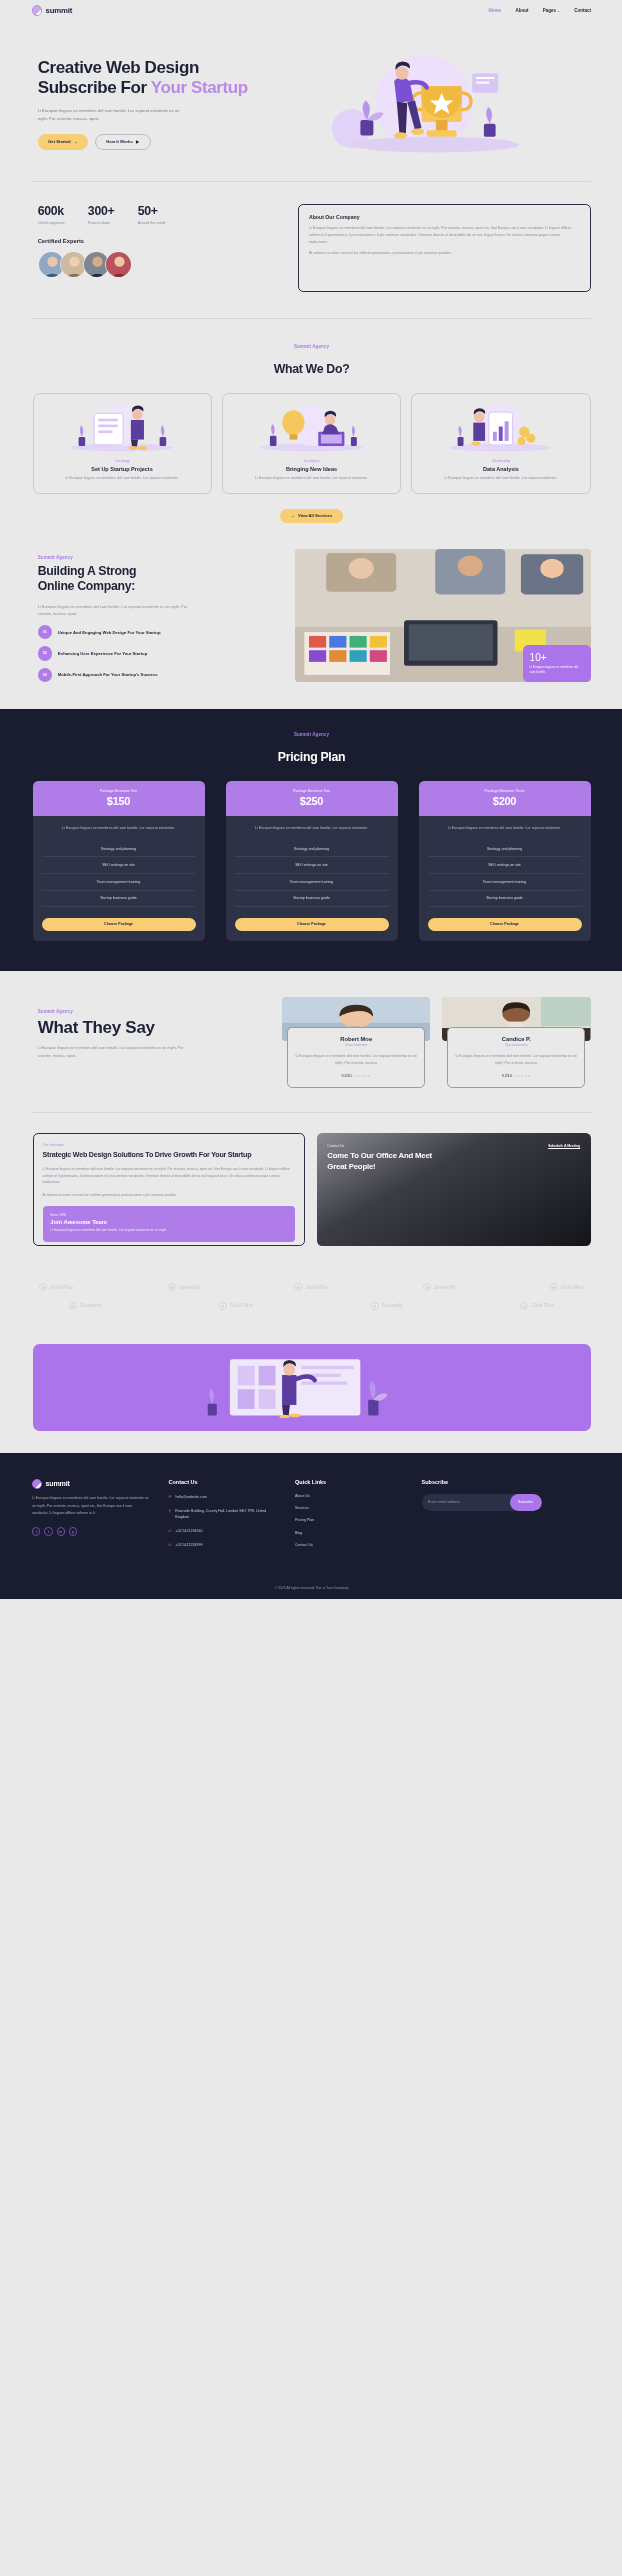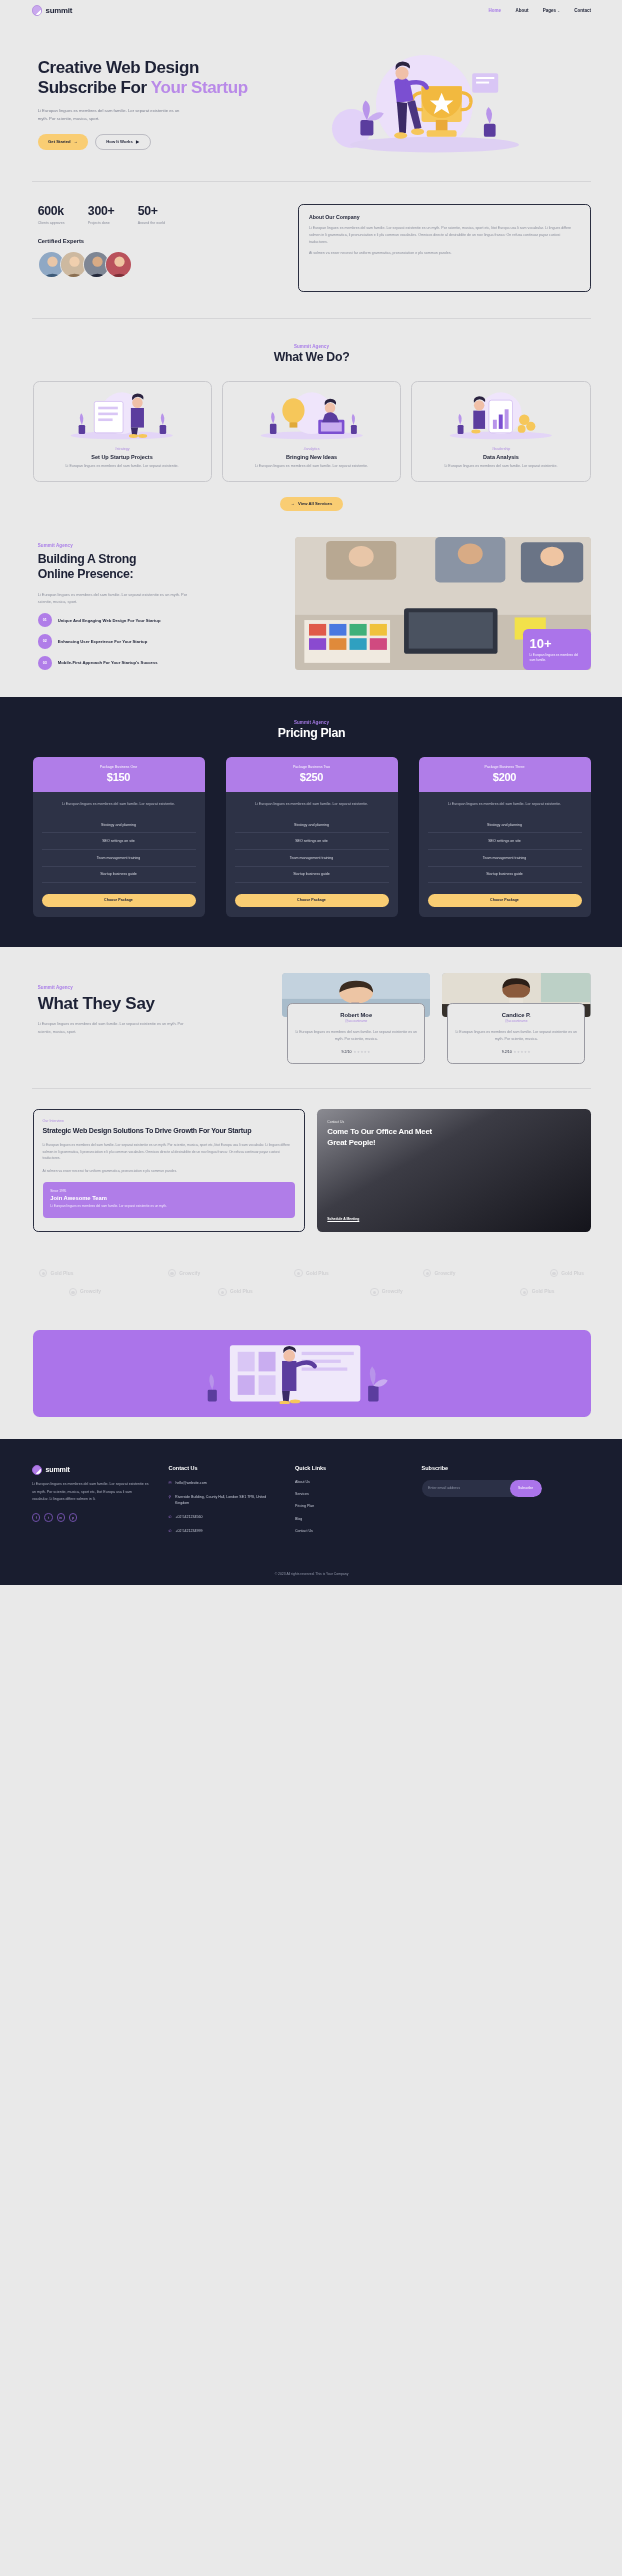--- a/index.html
+++ b/index.html
@@ -43,41 +43,41 @@
   .stat-lab{font-size:3.6px;color:#8b8f9c;margin-top:2.6px}
   .certified{font-size:5.8px;font-weight:700;margin-top:13px}
   .avatars{display:flex;margin-top:6.5px}
   .avatar{width:27px;height:27px;border-radius:50%;border:1.3px solid #e9e9e9;margin-right:-4.5px;overflow:hidden;position:relative}
   .about-card{flex:1;border:0.6px solid #2a2e40;border-radius:5.2px;padding:9px 10.4px;min-height:88px}
   .about-card h3{font-size:5.2px;font-weight:700;margin-bottom:4.5px}
   .about-card p{font-size:3.6px;color:#8b8f9c;line-height:1.95;margin-bottom:4.5px}
 
   
   .sec-head{text-align:center;padding-top:25px}
-  .sec-head h2{font-size:12.3px;font-weight:700;margin-top:1px;letter-spacing:-0.3px}
+  .sec-head h2{font-size:12.3px;font-weight:700;margin-top:13px;letter-spacing:-0.3px}
   .cards{display:flex;gap:10.4px;margin-top:17px}
   .card{flex:1;border:0.6px solid #c9c9cd;border-radius:6.5px;padding:9px 7.8px 11.7px;text-align:center;background:transparent}
   .card-art{height:49px;position:relative;margin-bottom:6.5px}
   .tag{font-size:3.6px;color:#b08fe0}
   .card h4{font-size:5.5px;font-weight:700;margin:3.2px 0 3.2px}
   .card p{font-size:3.6px;color:#8b8f9c;line-height:1.85}
   .center-btn{display:flex;justify-content:center;margin-top:14.3px}
 
   
   .presence{display:flex;gap:22px;padding:26px 0 27px;align-items:flex-start}
   .presence-left{width:240px;padding-left:5.2px;padding-top:6.5px}
   .presence-left h2{font-size:12.3px;line-height:1.25;font-weight:700;margin-top:4px;letter-spacing:-0.3px}
   .presence-left p.sub{font-size:3.9px;color:#8b8f9c;line-height:1.95;margin-top:7.8px;max-width:162px}
   .feat{display:flex;align-items:center;gap:5.8px;margin-top:7.1px}
   .feat-num{width:14.3px;height:14.3px;border-radius:50%;background:#b07de8;color:#fff;font-size:3.6px;display:flex;align-items:center;justify-content:center;flex-shrink:0;font-weight:700}
   .feat-txt{font-size:4.2px;font-weight:700}
   .presence-right{flex:1;position:relative;height:133px}
   .pimg{position:absolute;inset:0;border-radius:3.9px;overflow:hidden;background:#cfc6bd}
   .badge10{position:absolute;right:0;bottom:0;width:68px;background:#ab74ea;border-radius:5.2px;padding:6.5px 7.1px;color:#fff}
-  .badge10 .n{font-size:13px;font-weight:700}
+  .badge10 .n{font-size:10px;font-weight:400}
   .badge10 .t{font-size:3.1px;line-height:1.7;opacity:.92;margin-top:1.9px}
 
   
   .pricing{background:#191d2f;padding:23.4px 0 30px}
   .pricing .sec-head h2{color:#fff}
   .plans{display:flex;gap:21px;margin-top:17px}
   .plan{flex:1;border-radius:5.2px;overflow:hidden;background:#2d3246}
   .plan-head{background:#b07de8;padding:7.8px 6.5px 9px;text-align:center;color:#fff}
   .plan-head .pn{font-size:3.6px;opacity:.95}
   .plan-head .pp{font-size:11px;font-weight:700;margin-top:1.9px;letter-spacing:-0.3px}
@@ -97,29 +97,29 @@
   .tphoto{height:44px;border-radius:3.9px;overflow:hidden;position:relative;background:#b9c3cc}
   .tbody{border:0.6px solid #9a9aa2;border-radius:5.2px;background:#e9e9e9;margin:-14.3px 5.2px 0;padding:7.8px 6.5px 9px;text-align:center;position:relative;z-index:2}
   .tname{font-size:5.8px;font-weight:700}
   .thandle{font-size:3.2px;color:#b08fe0;margin-top:1.3px}
   .tquote{font-size:3.6px;color:#8b8f9c;line-height:1.95;margin-top:5.8px}
   .trate{font-size:3.6px;margin-top:7.8px;display:flex;align-items:center;justify-content:center;gap:1.9px}
   .stars{color:#c9c9cf;font-size:3.2px;letter-spacing:0.6px}
 
   
   .ctapair{display:flex;gap:11.7px;padding:21px 0 17px}
-  .cta-left{flex:1;border:0.6px solid #2a2e40;border-radius:5.2px;padding:9px 9px 13px}
+  .cta-left{flex:1;border:0.6px solid #2a2e40;border-radius:5.2px;padding:9px 9px 3px}
   .cta-left .lab{font-size:3.6px;color:#b08fe0}
   .cta-left h3{font-size:7.1px;font-weight:700;line-height:1.35;margin-top:3.2px;letter-spacing:-0.2px}
   .cta-left p{font-size:3.4px;color:#8b8f9c;line-height:1.95;margin-top:5.8px}
   .join{background:#b07de8;border-radius:3.9px;padding:7.1px 7.8px 8.4px;margin-top:7.8px;color:#fff}
   .join .l{font-size:3.2px;opacity:.9}
   .join h4{font-size:5.8px;font-weight:700;margin-top:1.9px}
   .join p{font-size:3.2px;color:#f1e7fd;line-height:1.8;margin-top:3.2px}
-  .cta-right{flex:1;border-radius:5.2px;padding:10.4px 10.4px 11.7px;color:#fff;background:linear-gradient(150deg,#8b8b92 0%,#3c3c45 38%,#14141b 100%);display:flex;flex-direction:column;justify-content:space-between;min-height:97px}
+  .cta-right{flex:1;border-radius:5.2px;padding:10.4px 10.4px 11.7px;color:#fff;background:linear-gradient(150deg,#8b8b92 0%,#3c3c45 38%,#14141b 100%);display:flex;flex-direction:row;justify-content:space-between;min-height:97px}
   .cta-right .lab{font-size:3.4px;opacity:.85}
   .cta-right h3{font-size:7.8px;font-weight:700;line-height:1.35;margin-top:3.2px;letter-spacing:-0.2px}
   .cta-right .sched{font-size:3.4px;font-weight:700;text-decoration:underline}
 
   
   .logos{padding:14.3px 0 17px;opacity:.32}
   .logo-row{display:flex;justify-content:space-between;padding:5.2px 6.5px}
   .logo-row.second{padding-left:36px;padding-right:36px}
   .logo-item{display:flex;align-items:center;gap:3.2px;font-size:4.9px;font-weight:700;color:#9b9ba3}
   .logo-ring{width:8.4px;height:8.4px;border-radius:50%;border:1px solid #b3b3bb;position:relative}
@@ -359,21 +359,21 @@
     </button>
   </div>
 </div>
 
 <div class="wrap">
   <div class="presence">
     <div class="presence-left">
       <div class="eyebrow">Summit Agency</div>
       <h2>
         <span>Building A Strong</span><br>
-        <span>Online Presence:</span>
+        <span>Online Company:</span>
       </h2>
       <p class="sub">Li Europan lingues es membres del sam familie. Lor separat existentie es un myth. Por scientie, musica, sport.</p>
       <div class="feat">
         <div class="feat-num">01</div>
         <div class="feat-txt">Unique And Engaging Web Design For Your Startup</div>
       </div>
       <div class="feat">
         <div class="feat-num">02</div>
         <div class="feat-txt">Enhancing User Experience For Your Startup</div>
       </div>

